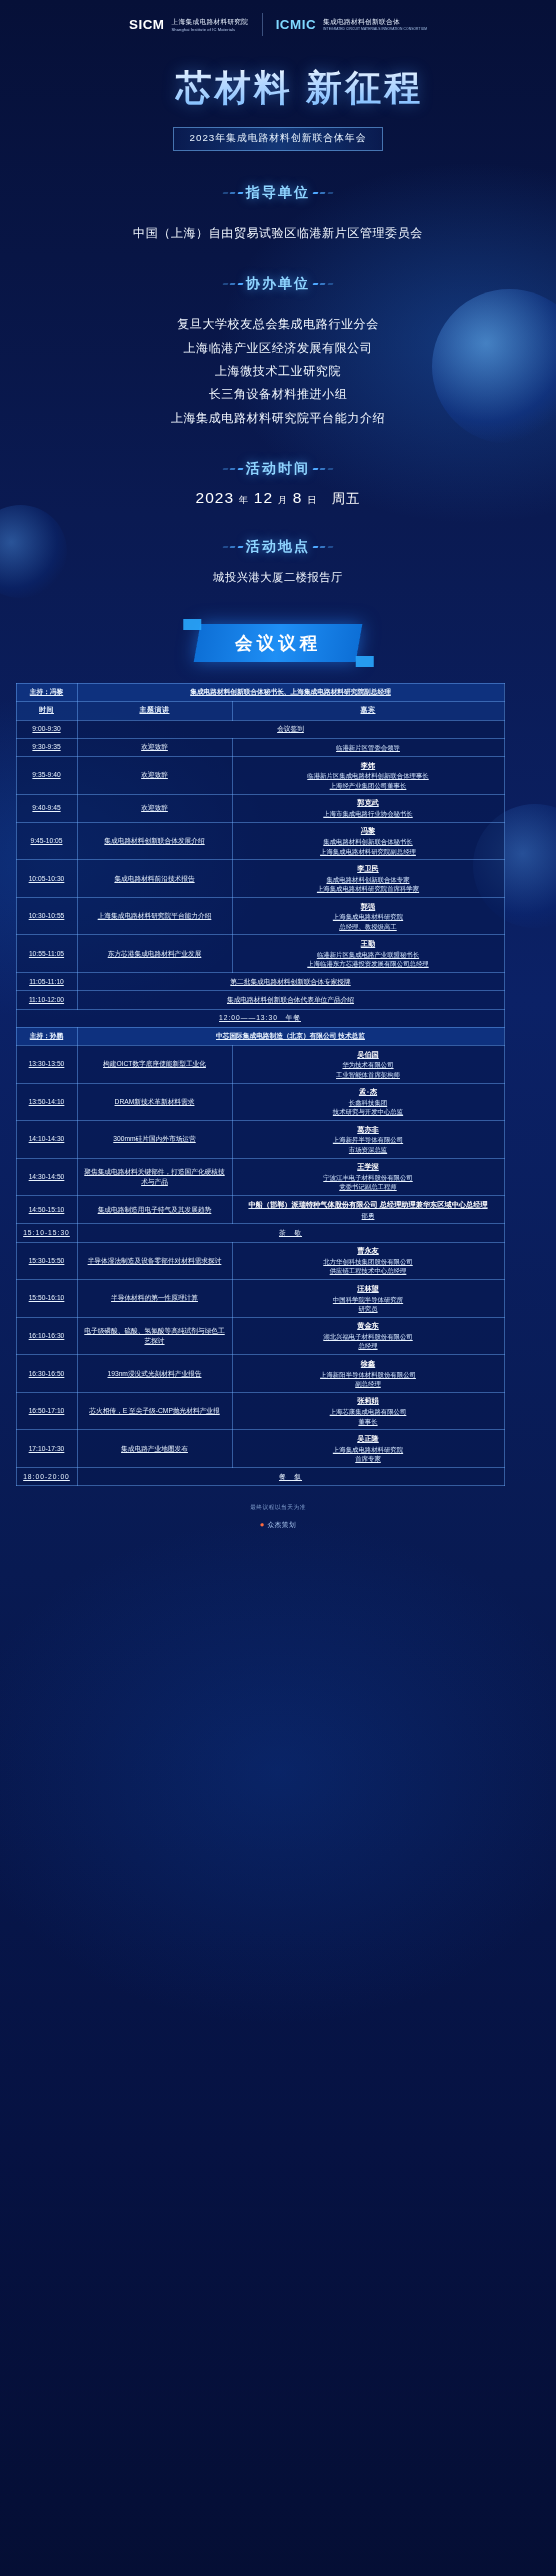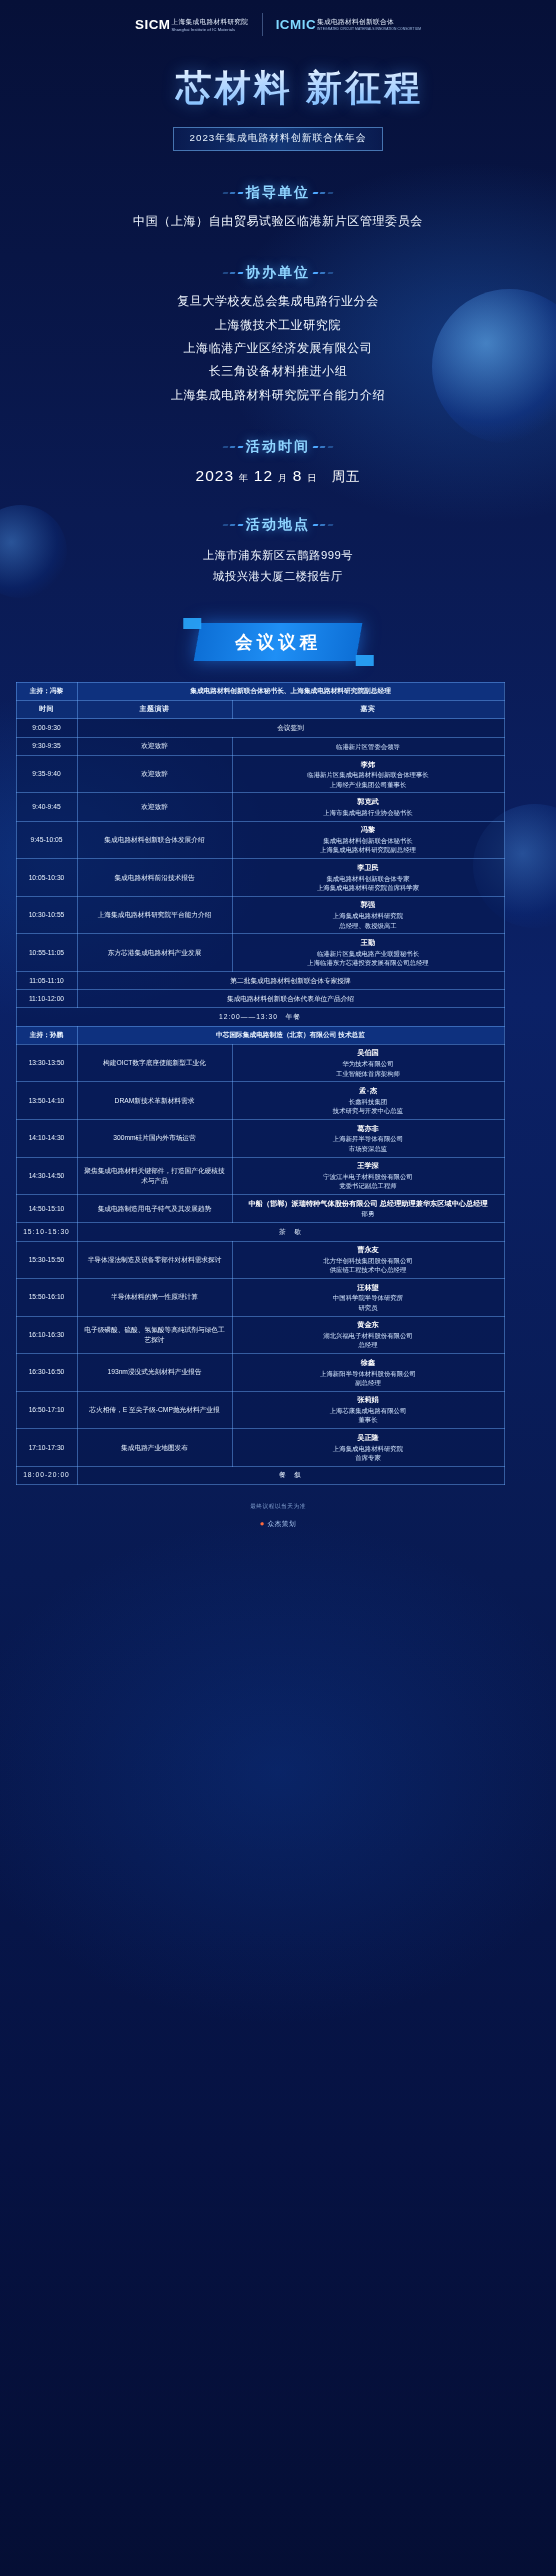--- a/index.html
+++ b/index.html
@@ -45,21 +45,21 @@
   .inner { position: relative; z-index: 2; }
 
   
   .header {
     display: flex;
     align-items: center;
     justify-content: center;
     gap: 13.4px;
     padding: 13.4px 0 7.2px;
   }
-  .org-block { display: flex; align-items: center; gap: 1px; }
+  .org-block { display: flex; align-items: center; gap: 7px; }
   .org-logo-text {
     font-size: 13.4px; font-weight: bold; letter-spacing: 0.5px;
     color: #ffffff;
   }
   .org-names { line-height: 1.25; }
   .org-cn { font-size: 6.7px; color: #eaf3ff; letter-spacing: 0.3px; }
   .org-en { font-size: 4.1px; color: #b9cdf0; letter-spacing: 0.1px; }
   .divider-v { width: 0.5px; height: 23px; background: rgba(160,200,255,.35); }
   .icmc-logo {
     font-size: 13.4px; font-weight: bold; letter-spacing: 0.5px;
@@ -109,21 +109,21 @@
   .deco i {
     display: block; width: 5.2px; height: 2.1px; transform: skewX(-25deg);
     background: #4ea8ff; border-radius: 0.5px;
   }
   .deco i:nth-child(1) { opacity: .35; }
   .deco i:nth-child(2) { opacity: .65; }
   .deco i:nth-child(3) { opacity: 1; }
   .deco.right i:nth-child(1) { opacity: 1; }
   .deco.right i:nth-child(3) { opacity: .35; }
 
-  .sec-list { margin-top: 9px; font-family: Liberation Mono, monospace; }
+  .sec-list { margin-top: 20px; }
   .sec-list li {
     list-style: none;
     font-size: 12px;
     line-height: 1.95;
     color: #f2f8ff;
     letter-spacing: 0.6px;
   }
 
   .date-line {
     margin-top: 11.3px;
@@ -164,20 +164,21 @@
   }
 
   
   .table-wrap { padding: 20.6px 15.5px 0; }
   table.agenda {
     width: 489px;
     border-collapse: collapse;
     font-size: 6.7px;
     color: #eaf4ff;
     background: rgba(6,24,78,0.55);
+    text-decoration: underline;
   }
   table.agenda td {
     border: 0.5px solid rgba(110,175,255,0.45);
     padding: 3.6px 4.1px;
     vertical-align: middle;
     line-height: 1.5;
   }
   .host-row td { background: rgba(18,58,140,0.75); font-weight: bold; }
   .hdr-row td {
     background: rgba(14,48,122,0.85);
@@ -273,22 +274,22 @@
           </span>
         <span>协办单位</span>
         <span class="deco right">
             <i></i>
             <i></i>
             <i></i>
           </span>
       </div>
       <ul class="sec-list">
         <li>复旦大学校友总会集成电路行业分会</li>
+        <li>上海临港产业区经济发展有限公司</li>
         <li>上海微技术工业研究院</li>
-        <li>上海临港产业区经济发展有限公司</li>
         <li>长三角设备材料推进小组</li>
         <li>上海集成电路材料研究院平台能力介绍</li>
       </ul>
     </div>
 
     <div class="sec">
       <div class="sec-head">
         <span class="deco">
             <i></i>
             <i></i>
@@ -321,21 +322,20 @@
             <i></i>
           </span>
         <span>活动地点</span>
         <span class="deco right">
             <i></i>
             <i></i>
             <i></i>
           </span>
       </div>
       <ul class="place-list">
-        <li>上海市浦东新区云鹊路999号</li>
         <li>城投兴港大厦二楼报告厅</li>
       </ul>
     </div>
 
     <div class="agenda-banner">
       <div class="agenda-plate">
         <span class="plate-tab"></span>
         <span>会议议程</span>
         <span class="plate-tab2"></span>
       </div>

